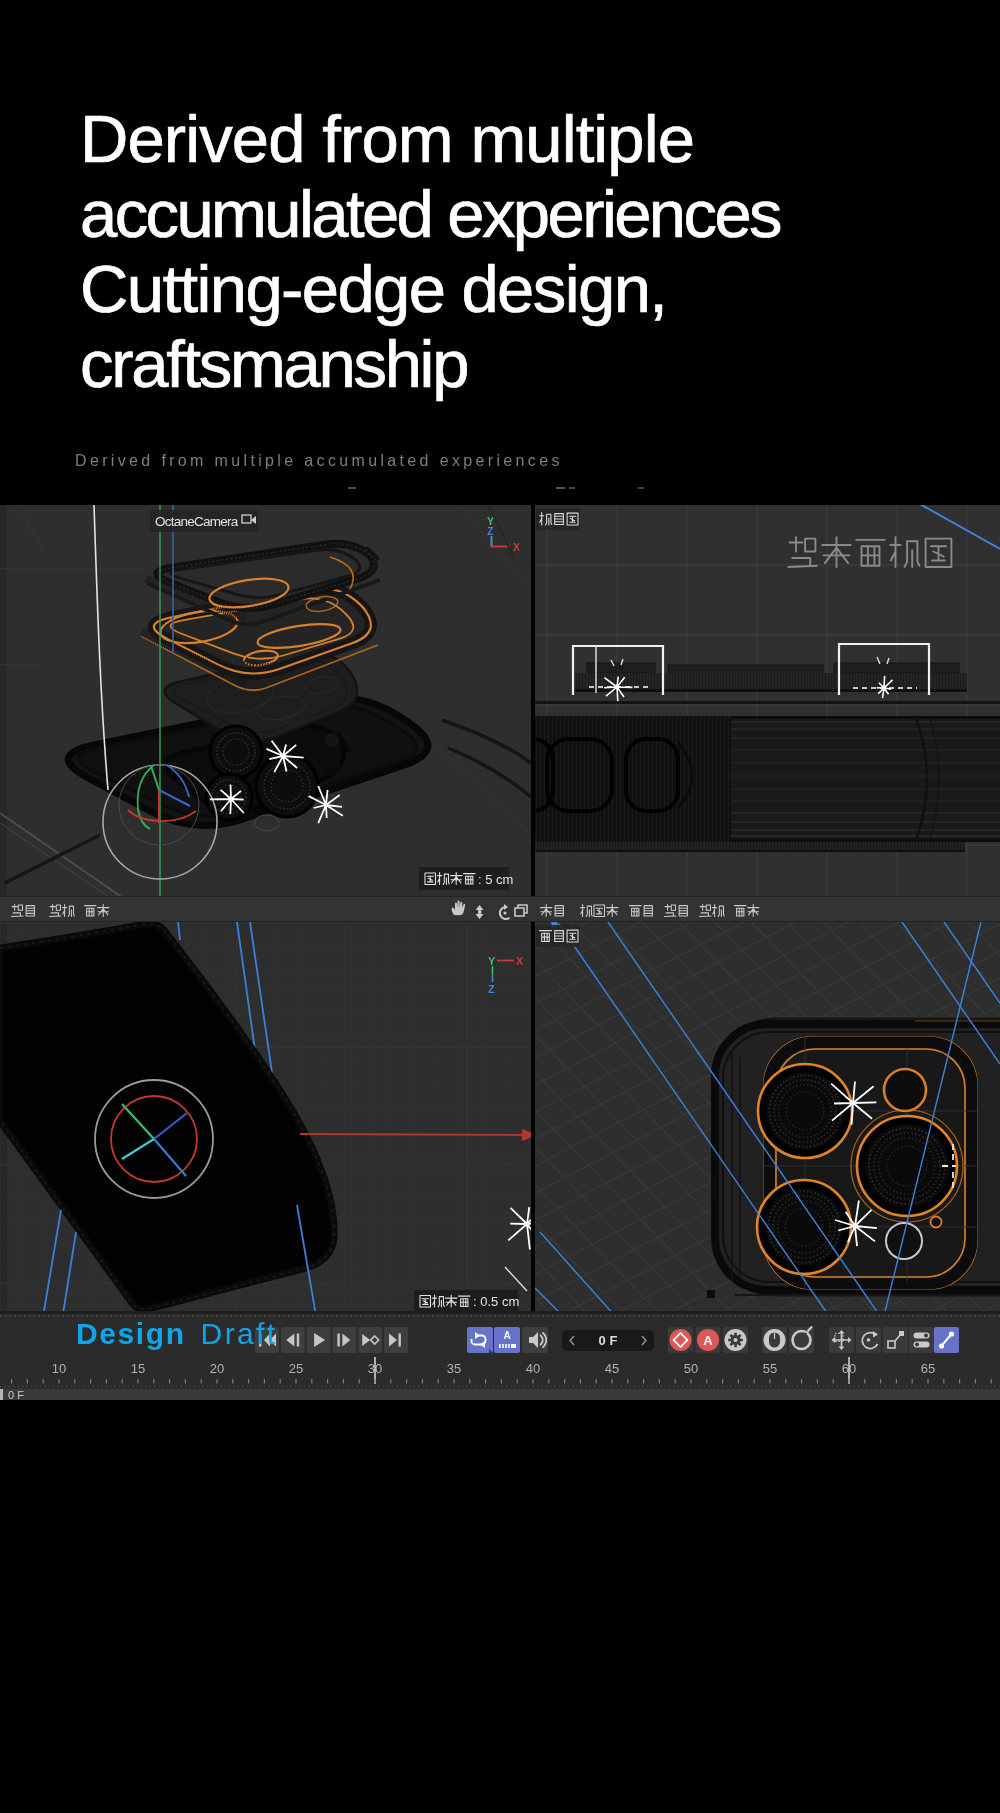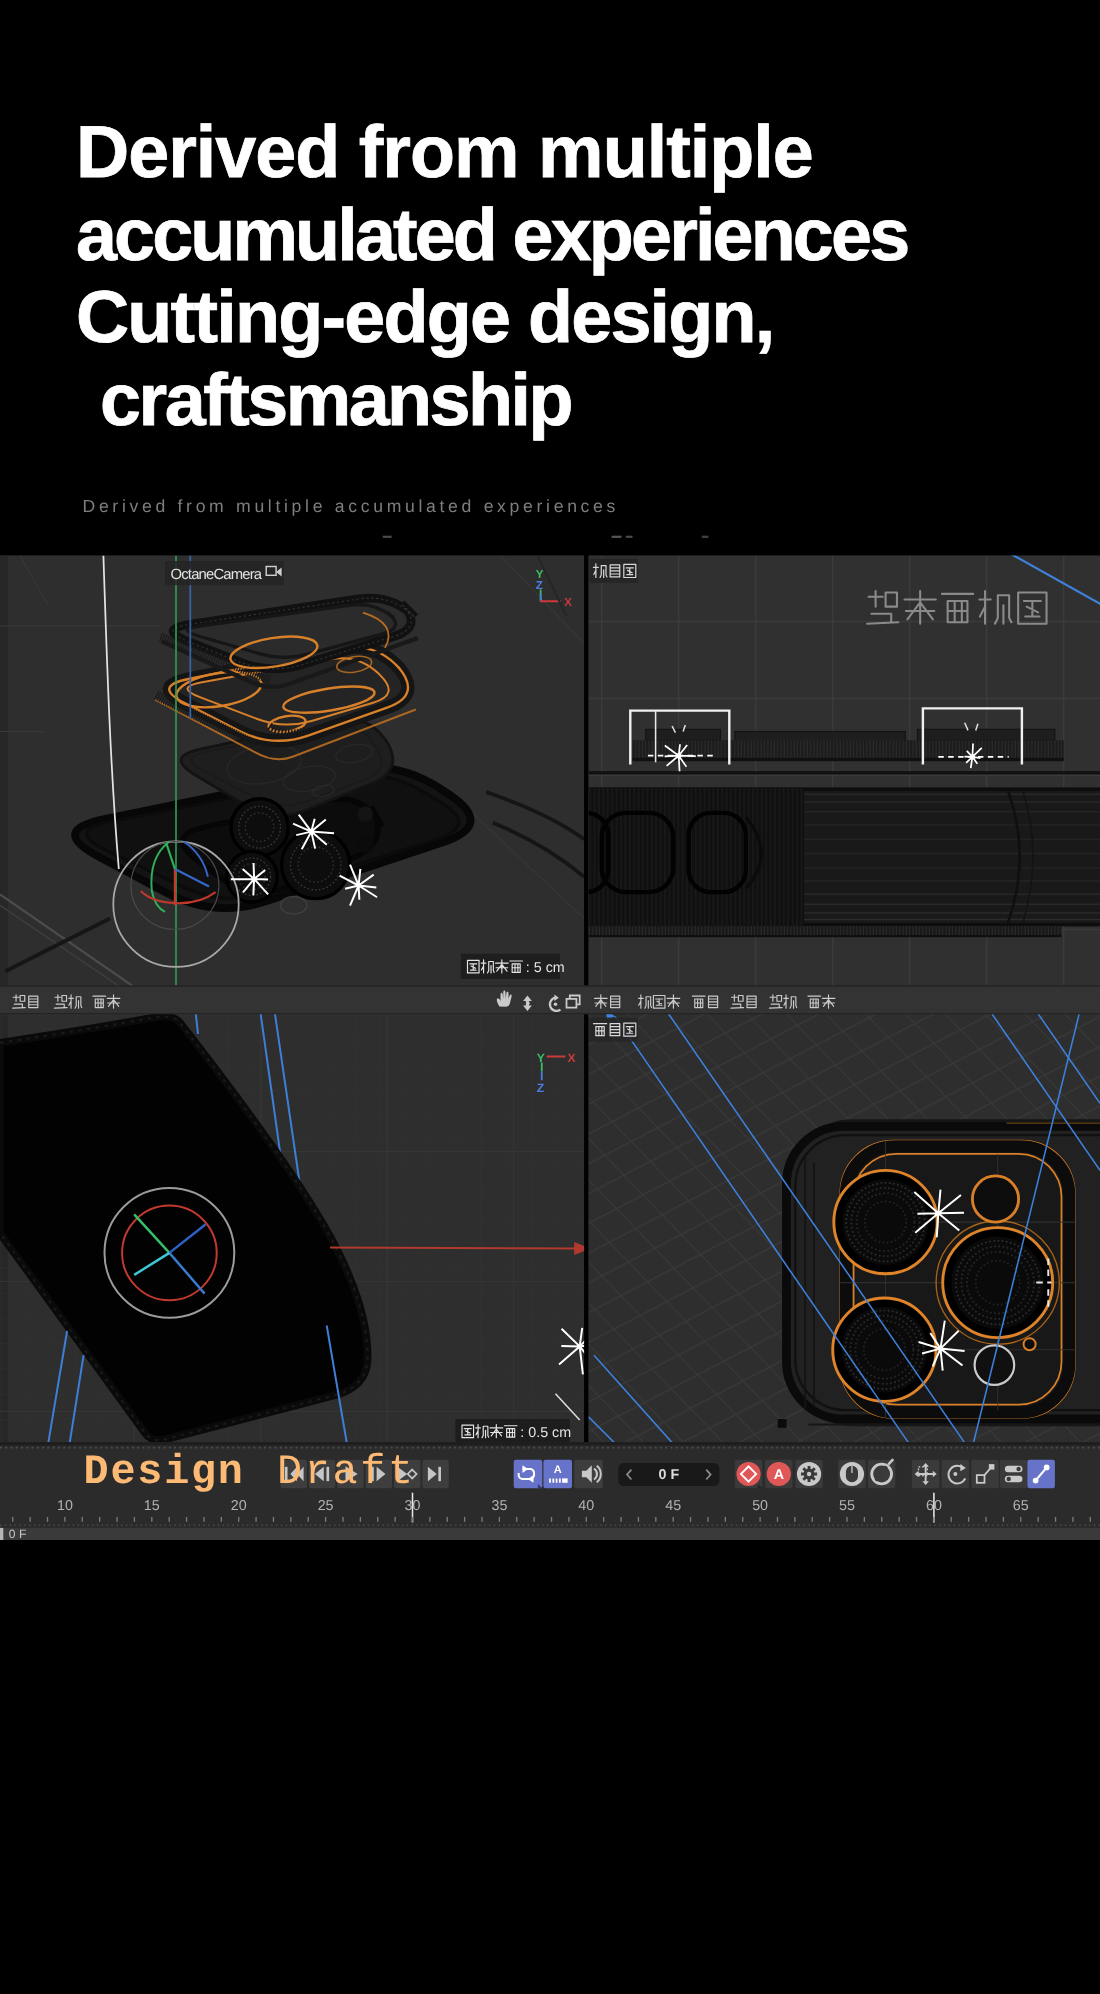--- a/index.html
+++ b/index.html
@@ -1,25 +1,25 @@
 <!DOCTYPE html>
 <html><head><meta charset="utf-8"><style>
 html,body{margin:0;padding:0;background:#000;}
 *{box-sizing:border-box;}
 .page{position:relative;width:1000px;height:1813px;background:#000;overflow:hidden;font-family:"Liberation Sans",sans-serif;}
 .abs{position:absolute;}
-h1{position:absolute;left:69px;top:101px;margin:0;font-size:67px;line-height:75px;font-weight:bold;color:#fff;-webkit-text-stroke:0.7px #fff;}
-.l1{letter-spacing:-0.9px;}.l2{letter-spacing:-2.6px;}.l3{letter-spacing:-1.6px;}.l4{letter-spacing:-2.3px;margin-left:22px;}
+h1{position:absolute;left:80px;top:101px;margin:0;font-size:67px;line-height:75px;font-weight:normal;color:#fff;-webkit-text-stroke:0.7px #fff;}
+.l1{letter-spacing:-0.9px;}.l2{letter-spacing:-2.6px;}.l3{letter-spacing:-1.6px;}.l4{letter-spacing:-2.3px;}
 .sub{position:absolute;left:75px;top:452px;font-size:16px;color:#7e7e7e;letter-spacing:3.35px;}
 .shot{position:absolute;left:0;top:487px;width:859px;height:913px;background:#000;}
 .vp{position:absolute;background:#2e2e2e;overflow:hidden;}
 svg{display:block;}
 .menubar{position:absolute;left:0;top:409px;width:1000px;height:26px;background:#333333;border-top:1px solid #232323;border-bottom:1px solid #232323;}
 .timeline{position:absolute;left:0;top:824px;width:1000px;height:89px;background:#2b2b2b;}
-.dd{position:absolute;left:76px;top:6px;font-size:38px;color:#fdba74;letter-spacing:1.6px;font-weight:bold;z-index:5;font-family:Liberation Mono, monospace;}
+.dd{position:absolute;left:76px;top:6px;font-size:30px;color:#0ea5e9;letter-spacing:1.6px;font-weight:bold;z-index:5;}
 .dd .lt{font-weight:normal;letter-spacing:2.4px;margin-left:5px;}
 </style></head><body>
 <div class="page">
   <h1><span class="l1">Derived from multiple</span><br><span class="l2">accumulated experiences</span><br><span class="l3">Cutting-edge design,</span><br><span class="l4">craftsmanship</span></h1>
   <div class="sub">Derived from multiple accumulated experiences</div>
   <div class="shot">
 
     <div class="abs" style="left:348px;top:0;width:8px;height:2px;background:#4a4a4a"></div>
     <div class="abs" style="left:556px;top:0;width:9px;height:2px;background:#565656"></div>
     <div class="abs" style="left:569px;top:0;width:6px;height:2px;background:#4a4a4a"></div>

